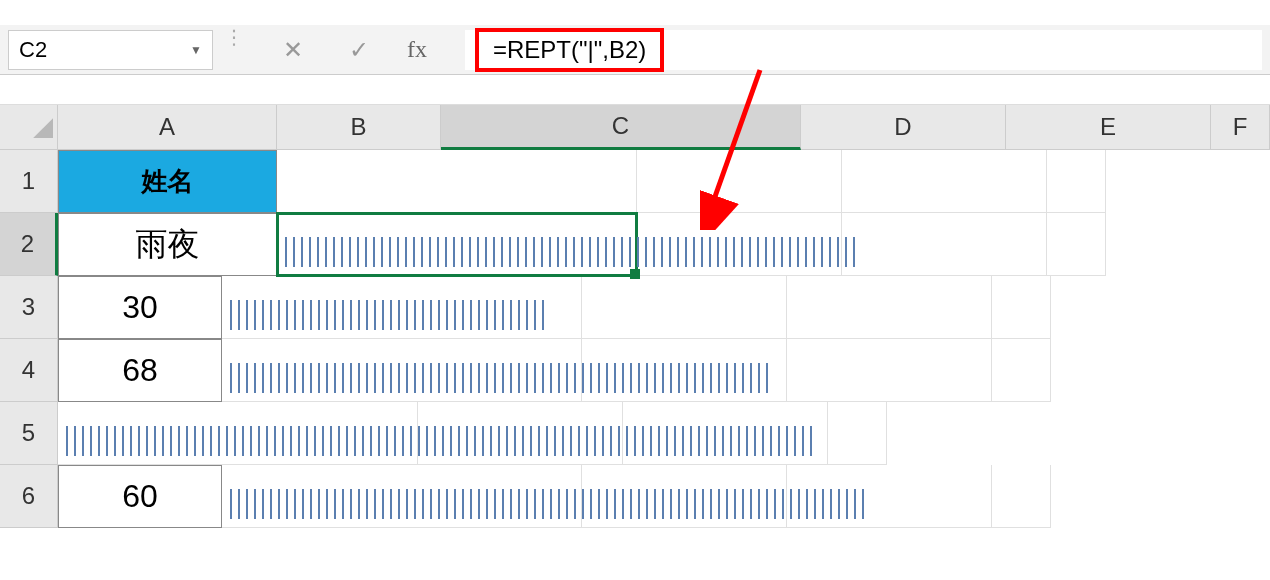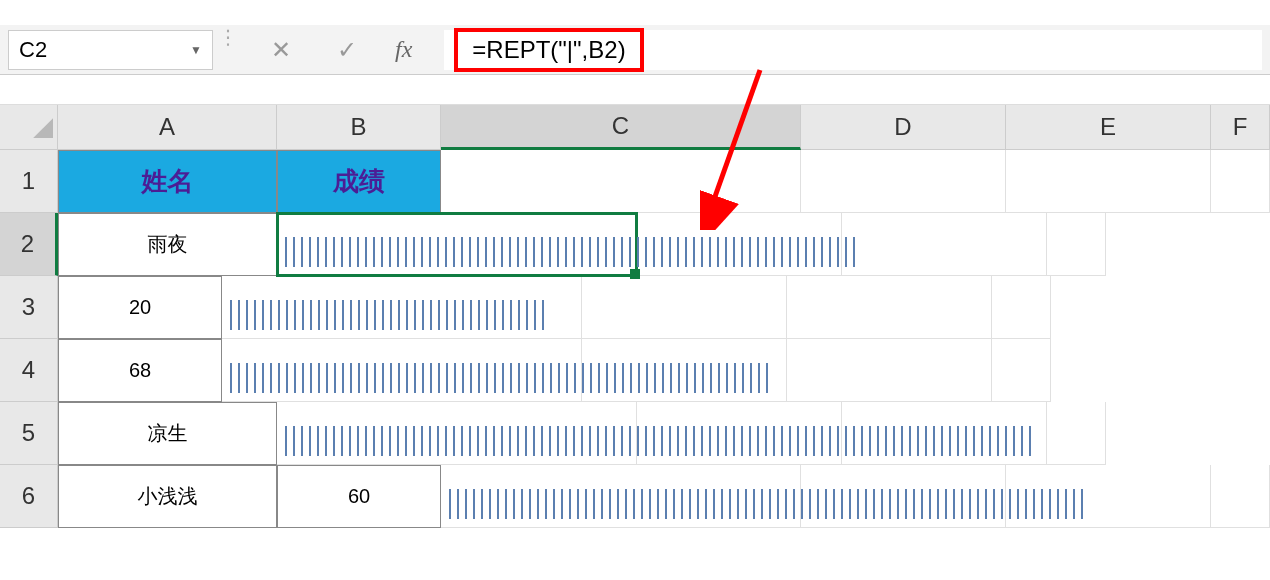--- a/index.html
+++ b/index.html
@@ -13,21 +13,21 @@
 }
 
 
 .formula-bar {
   display: flex;
   align-items: center;
   height: 50px;
   background: #f3f3f3;
   border-bottom: 1px solid #ccc;
   padding: 0 8px;
-  gap: 12px;
+  gap: 18px;
   margin-top: 25px;
 }
 .name-box {
   width: 205px;
   height: 40px;
   background: #fff;
   border: 1px solid #ccc;
   display: flex;
   align-items: center;
   padding: 0 10px;
@@ -59,21 +59,20 @@
   padding: 0 20px;
 }
 .fx-btn {
   color: #999;
   font-size: 24px;
   cursor: pointer;
   width: 36px;
   text-align: center;
 }
 .fx-label {
-  font-style: italic;
   font-size: 24px;
   color: #666;
   font-family: "Cambria Math", serif;
 }
 .formula-input-wrap {
   flex: 1;
   height: 40px;
   background: #fff;
   display: flex;
   align-items: center;
@@ -142,31 +141,31 @@
   border-bottom: 1px solid #e0e0e0;
   display: flex;
   align-items: center;
   font-size: 24px;
   overflow: visible;
   position: relative;
   padding: 0 8px;
 }
 .hdr-cell {
   background: #1ba9e1;
-  color: #4c1d95;
+  color: #000000;
   font-size: 26px;
   font-weight: bold;
   justify-content: center;
   border: 1px solid #888;
 }
 .data-cell {
   background: #fff;
   border: 1px solid #888;
   justify-content: center;
-  font-size: 20px;
+  font-size: 32px;
 }
 .bar-cell {
   background: #fff;
   justify-content: flex-start;
   align-items: flex-end;
   padding-bottom: 8px;
 }
 .bar {
   height: 30px;
   background: repeating-linear-gradient(to right, #5b7fb0 0 2px, transparent 2px 8px);
@@ -234,21 +233,20 @@
     <div class="col-header col-B">B</div>
     <div class="col-header col-C selected">C</div>
     <div class="col-header col-D">D</div>
     <div class="col-header col-E">E</div>
     <div class="col-header col-F">F</div>
   </div>
 
   <div class="row">
     <div class="row-header">1</div>
     <div class="cell hdr-cell col-A">姓名</div>
-    <div class="cell hdr-cell col-B">成绩</div>
     <div class="cell col-C"></div>
     <div class="cell col-D"></div>
     <div class="cell col-E"></div>
     <div class="cell col-F"></div>
   </div>
 
   <div class="row">
     <div class="row-header selected">2</div>
     <div class="cell data-cell col-A">雨夜</div>
     <div class="cell bar-cell col-C selected-cell">
@@ -257,21 +255,21 @@
         </div>
       <div class="fill-handle"></div>
     </div>
     <div class="cell col-D"></div>
     <div class="cell col-E"></div>
     <div class="cell col-F"></div>
   </div>
 
   <div class="row">
     <div class="row-header">3</div>
-    <div class="cell data-cell col-B">20</div>
+    <div class="cell data-cell col-B">30</div>
     <div class="cell bar-cell col-C">
       <div class="spill-container">
           <div class="bar" style="width: 320px;"></div>
         </div>
     </div>
     <div class="cell col-D"></div>
     <div class="cell col-E"></div>
     <div class="cell col-F"></div>
   </div>
 
@@ -283,34 +281,32 @@
           <div class="bar" style="width: 544px;"></div>
         </div>
     </div>
     <div class="cell col-D"></div>
     <div class="cell col-E"></div>
     <div class="cell col-F"></div>
   </div>
 
   <div class="row">
     <div class="row-header">5</div>
-    <div class="cell data-cell col-A">凉生</div>
     <div class="cell bar-cell col-C">
       <div class="spill-container">
           <div class="bar" style="width: 752px;"></div>
         </div>
     </div>
     <div class="cell col-D"></div>
     <div class="cell col-E"></div>
     <div class="cell col-F"></div>
   </div>
 
   <div class="row">
     <div class="row-header">6</div>
-    <div class="cell data-cell col-A">小浅浅</div>
     <div class="cell data-cell col-B">60</div>
     <div class="cell bar-cell col-C">
       <div class="spill-container">
           <div class="bar" style="width: 640px;"></div>
         </div>
     </div>
     <div class="cell col-D"></div>
     <div class="cell col-E"></div>
     <div class="cell col-F"></div>
   </div>

